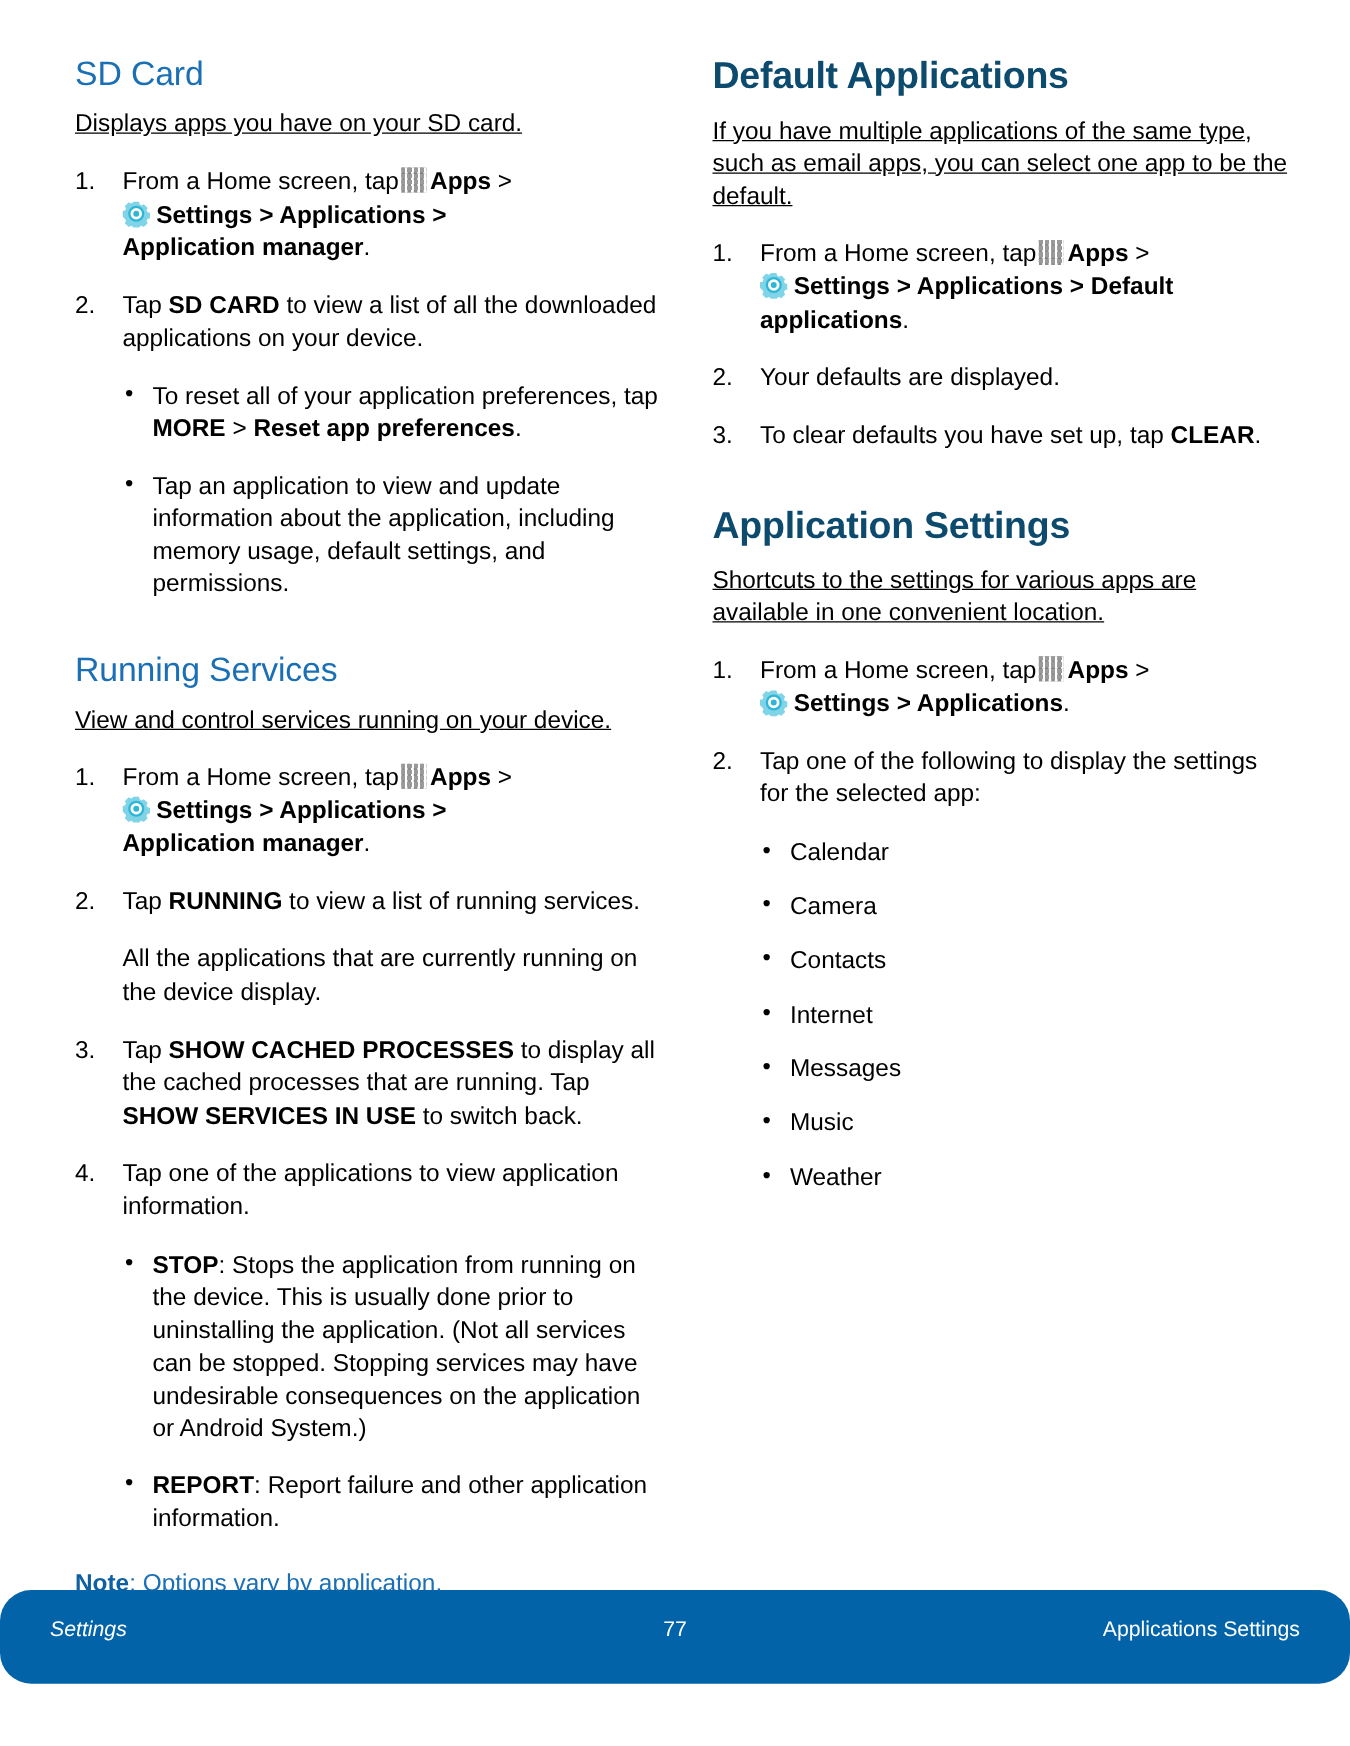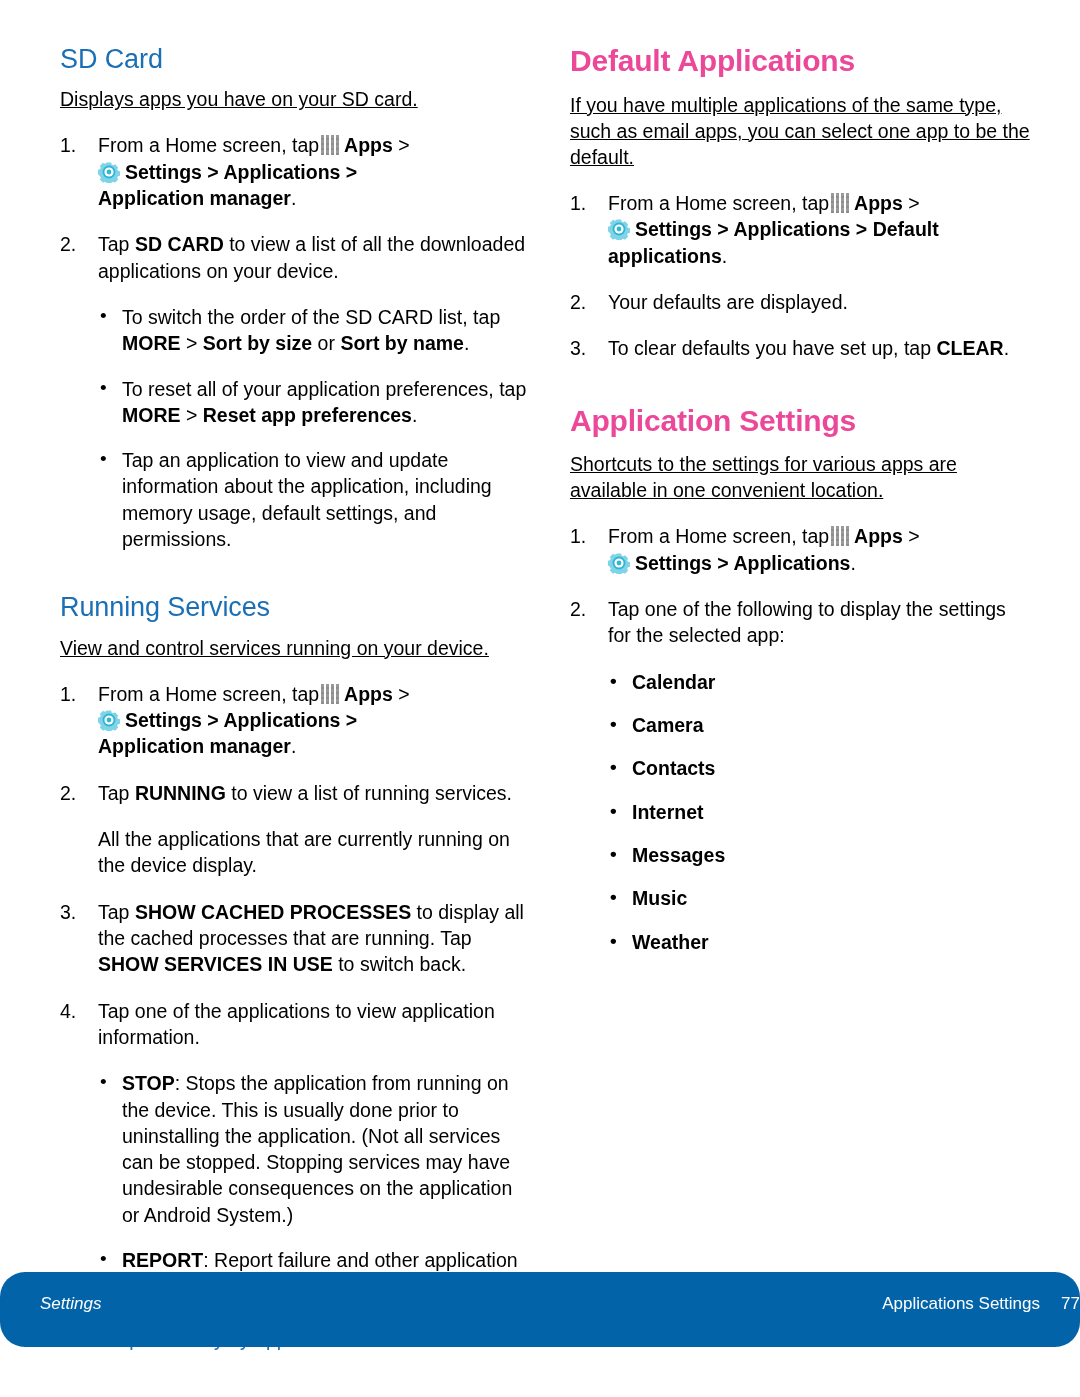--- a/index.html
+++ b/index.html
@@ -26,21 +26,21 @@
     top: 44px;
   }
   .col-left  { left: 60px;  width: 468px; }
   .col-right { left: 570px; width: 460px; }
 
   
   h2.head-major {
     margin: 0 0 14px 0;
     font-size: 30px;
     font-weight: bold;
-    color: #ec4899;
+    color: #0c4a6e;
     letter-spacing: -0.2px;
     line-height: 1.12;
   }
   h3.head-minor {
     margin: 0 0 12px 0;
     font-size: 27px;
     font-weight: normal;
     color: #1a6fb5;
     letter-spacing: -0.1px;
     line-height: 1.12;
@@ -102,21 +102,21 @@
     font-size: 19.5px;
     line-height: 1.35;
   }
   ul.bullets > li::before {
     content: "\2022";
     position: absolute;
     left: 2px;
     top: -1px;
     font-size: 19px;
   }
-  ul.bullets.apps > li { margin-bottom: 17px; font-weight: bold; }
+  ul.bullets.apps > li { margin-bottom: 17px; font-weight: normal; }
 
   b, .b { font-weight: bold; }
 
   
   .icon-apps {
     display: inline-block;
     width: 20px;
     height: 20px;
     vertical-align: -3px;
     margin: 0 3px 0 2px;
@@ -175,21 +175,21 @@
   .footer-left, .footer-right, .footer-center {
     position: absolute;
     color: #ffffff;
     font-size: 17px;
     line-height: 24px;
   }
   .footer-left  { left: 40px;  font-style: italic; }
   .footer-right { right: 40px; }
   .footer-center {
     left: 0; right: 0;
-    text-align: right;
+    text-align: center;
     font-style: normal;
   }
 </style>
 </head>
 <body>
 
 <div class="page">
 
   <div class="col col-left">
 
@@ -214,28 +214,20 @@
 
       <li>
         <span>Tap</span>
         <b>SD CARD</b>
         <span>to view a list of all the downloaded applications on your device.</span>
       </li>
     </ol>
 
     <ul class="bullets">
       <li>
-        <span>To switch the order of the SD CARD list, tap</span>
-        <b>MORE</b>
-        <span>&gt;</span>
-        <b>Sort by size</b>
-        <span>or</span>
-        <b>Sort by name</b><span>.</span>
-      </li>
-      <li>
         <span>To reset all of your application preferences, tap</span>
         <b>MORE</b>
         <span>&gt;</span>
         <b>Reset app preferences</b><span>.</span>
       </li>
       <li>Tap an application to view and update information about the application, including memory usage, default settings, and permissions.</li>
     </ul>
 
     <h3 class="head-minor spaced">Running Services</h3>
 

